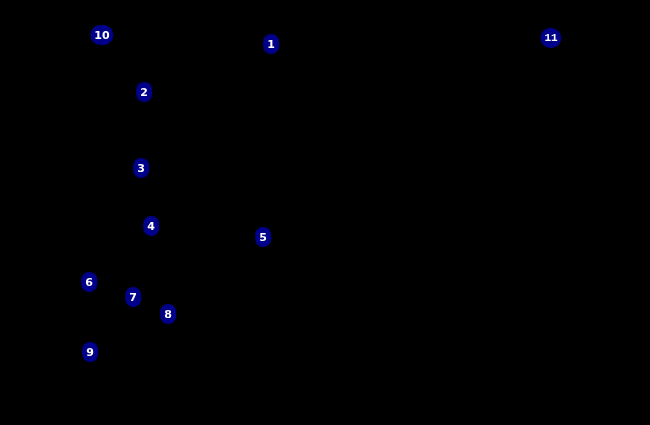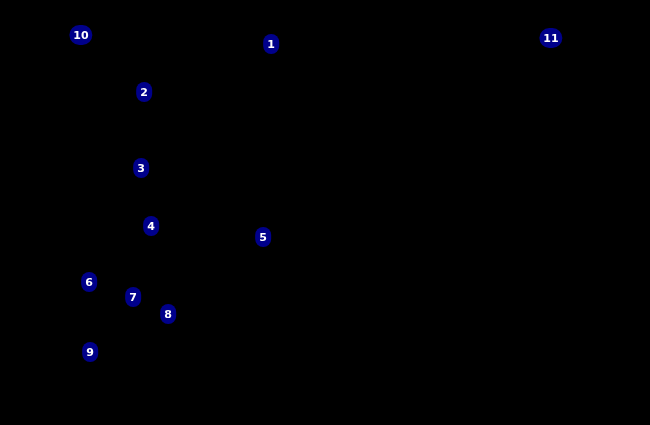--- a/index.html
+++ b/index.html
@@ -46,15 +46,15 @@
 <div class="screen">
   <div class="som-marker" style="left: 271px; top: 44px; background: rgb(0, 0, 139); color: rgb(255, 255, 255);">1</div>
   <div class="som-marker" style="left: 144px; top: 92px; background: rgb(0, 0, 139); color: rgb(255, 255, 255);">2</div>
   <div class="som-marker" style="left: 141px; top: 168px; background: rgb(0, 0, 139); color: rgb(255, 255, 255);">3</div>
   <div class="som-marker" style="left: 151px; top: 226px; background: rgb(0, 0, 139); color: rgb(255, 255, 255);">4</div>
   <div class="som-marker" style="left: 263px; top: 237px; background: rgb(0, 0, 139); color: rgb(255, 255, 255);">5</div>
   <div class="som-marker" style="left: 89px; top: 282px; background: rgb(0, 0, 139); color: rgb(255, 255, 255);">6</div>
   <div class="som-marker" style="left: 133px; top: 297px; background: rgb(0, 0, 139); color: rgb(255, 255, 255);">7</div>
   <div class="som-marker" style="left: 168px; top: 314px; background: rgb(0, 0, 139); color: rgb(255, 255, 255);">8</div>
   <div class="som-marker" style="left: 90px; top: 352px; background: rgb(0, 0, 139); color: rgb(255, 255, 255);">9</div>
-  <div class="som-marker" style="left: 81px; top: 35px; background: rgb(0, 0, 139); color: rgb(255, 255, 255);">10</div>
-  <div class="som-marker" style="left: 551px; top: 38px; background: rgb(0, 0, 139); color: rgb(255, 255, 255);">11</div>
+  <div class="som-marker" style="left: 102px; top: 35px; background: rgb(0, 0, 139); color: rgb(255, 255, 255);">10</div>
+  <div class="som-marker" style="left: 551px; top: 38px; background: rgb(0, 0, 139); color: rgb(255, 255, 255); font-family: Liberation Mono, monospace;">11</div>
 </div>
 
 </body></html>

